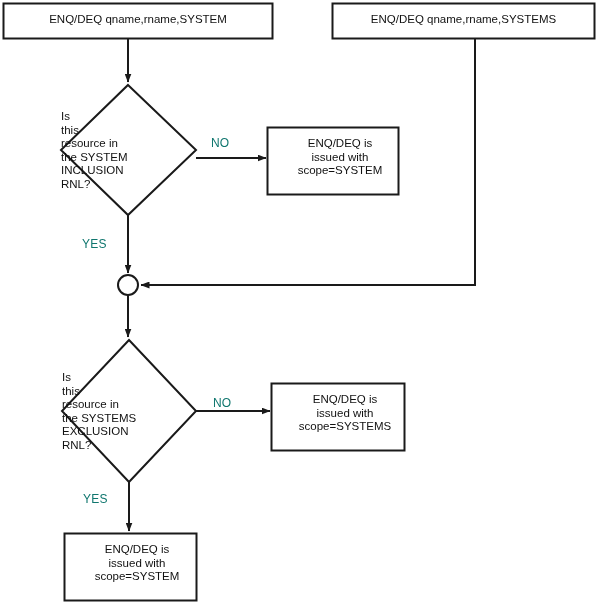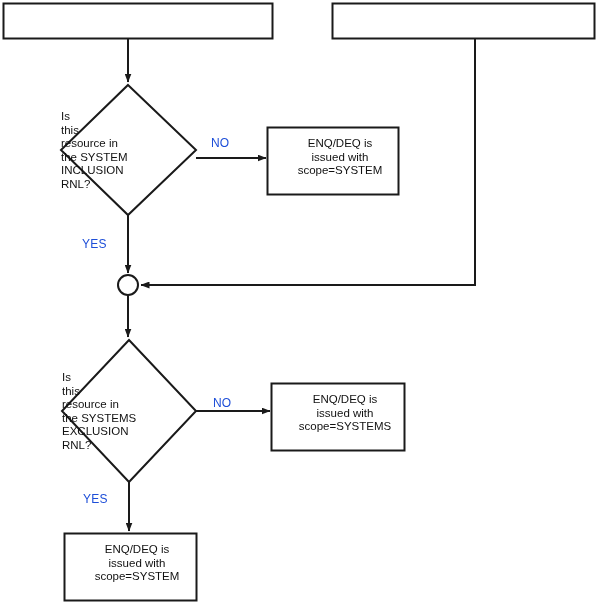--- a/index.html
+++ b/index.html
@@ -37,21 +37,21 @@
   .box-text {
     text-align: center;
   }
   .diamond-text {
     text-align: left;
   }
   .edge-label {
     position: absolute;
     font-size: 12px;
     line-height: 14px;
-    color: #1d4ed8;
+    color: #0f766e;
     letter-spacing: 0.2px;
   }
   .center-line {
     text-align: center;
   }
 </style>
 </head>
 <body>
 
 <div id="canvas">
@@ -87,21 +87,23 @@
 
     <line x1="196" y1="411" x2="270" y2="411" stroke="#1a1a1a" stroke-width="2" marker-end="url(#arrowhead)"></line>
 
     <rect x="271.5" y="383.5" width="133" height="67" fill="#ffffff" stroke="#1a1a1a" stroke-width="2"></rect>
 
     <line x1="129" y1="482" x2="129" y2="531" stroke="#1a1a1a" stroke-width="2" marker-end="url(#arrowhead)"></line>
 
     <rect x="64.5" y="533.5" width="132" height="67" fill="#ffffff" stroke="#1a1a1a" stroke-width="2"></rect>
   </svg>
 
+  <div class="node-text box-text center-line" style="left:3px; top:13px; width:270px;">ENQ/DEQ qname,rname,SYSTEM</div>
 
+  <div class="node-text box-text center-line" style="left:332px; top:13px; width:263px;">ENQ/DEQ qname,rname,SYSTEMS</div>
 
   <div class="node-text diamond-text" style="left:61px; top:110px; width:135px;">Is
 this
 resource in
 the SYSTEM
 INCLUSION
 RNL?</div>
 
   <div class="node-text box-text" style="left:280px; top:137px; width:120px;">ENQ/DEQ is
 issued with

